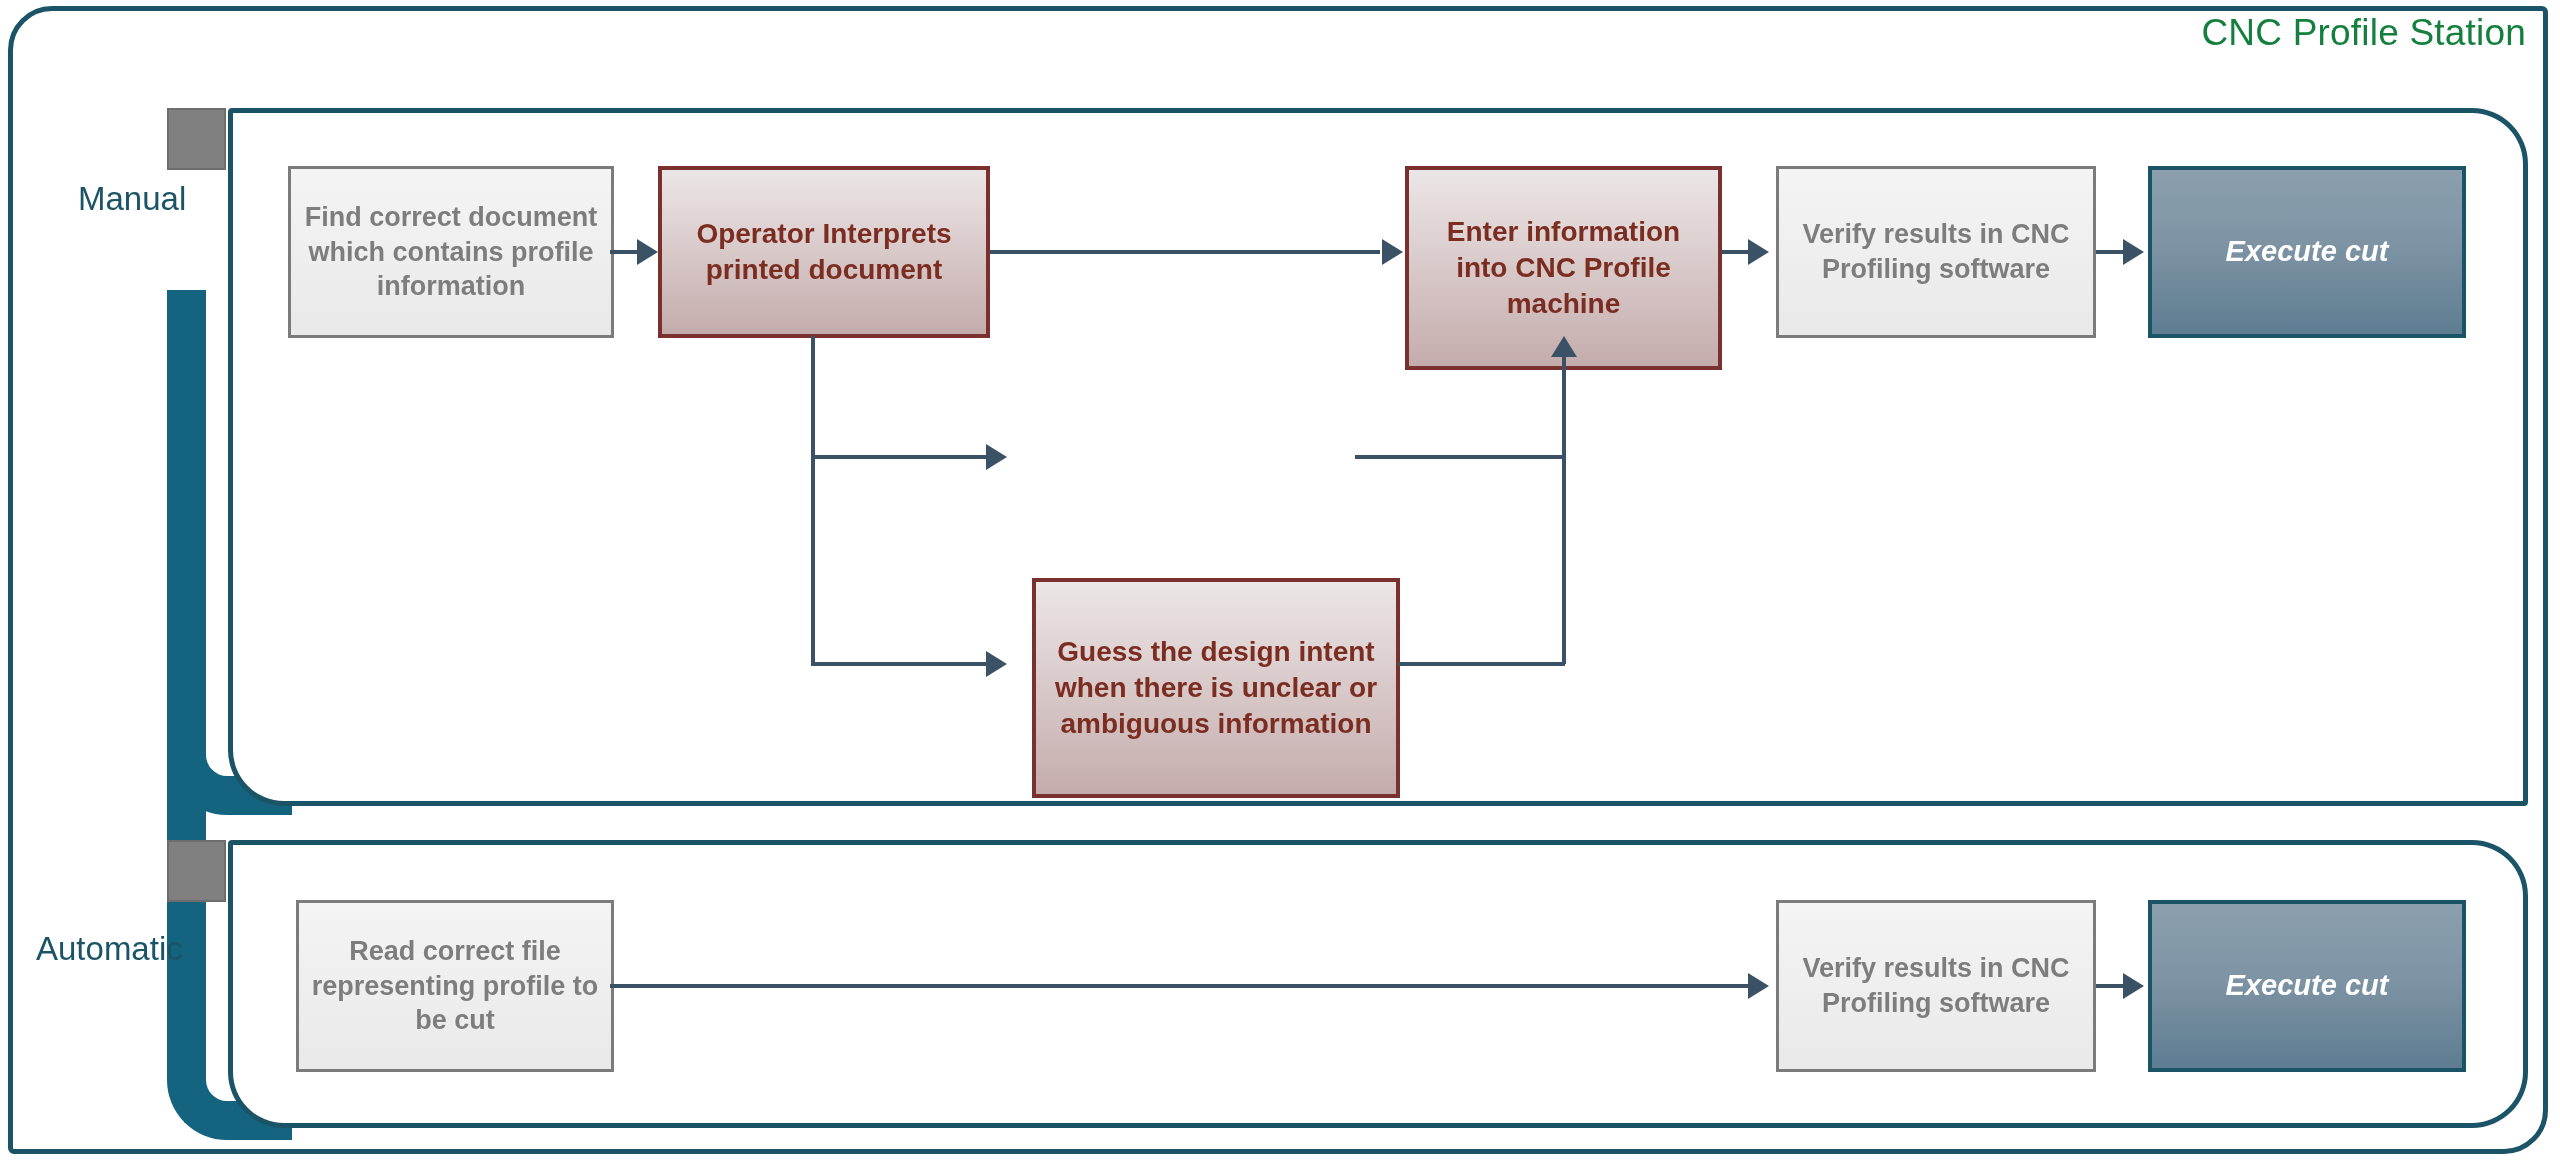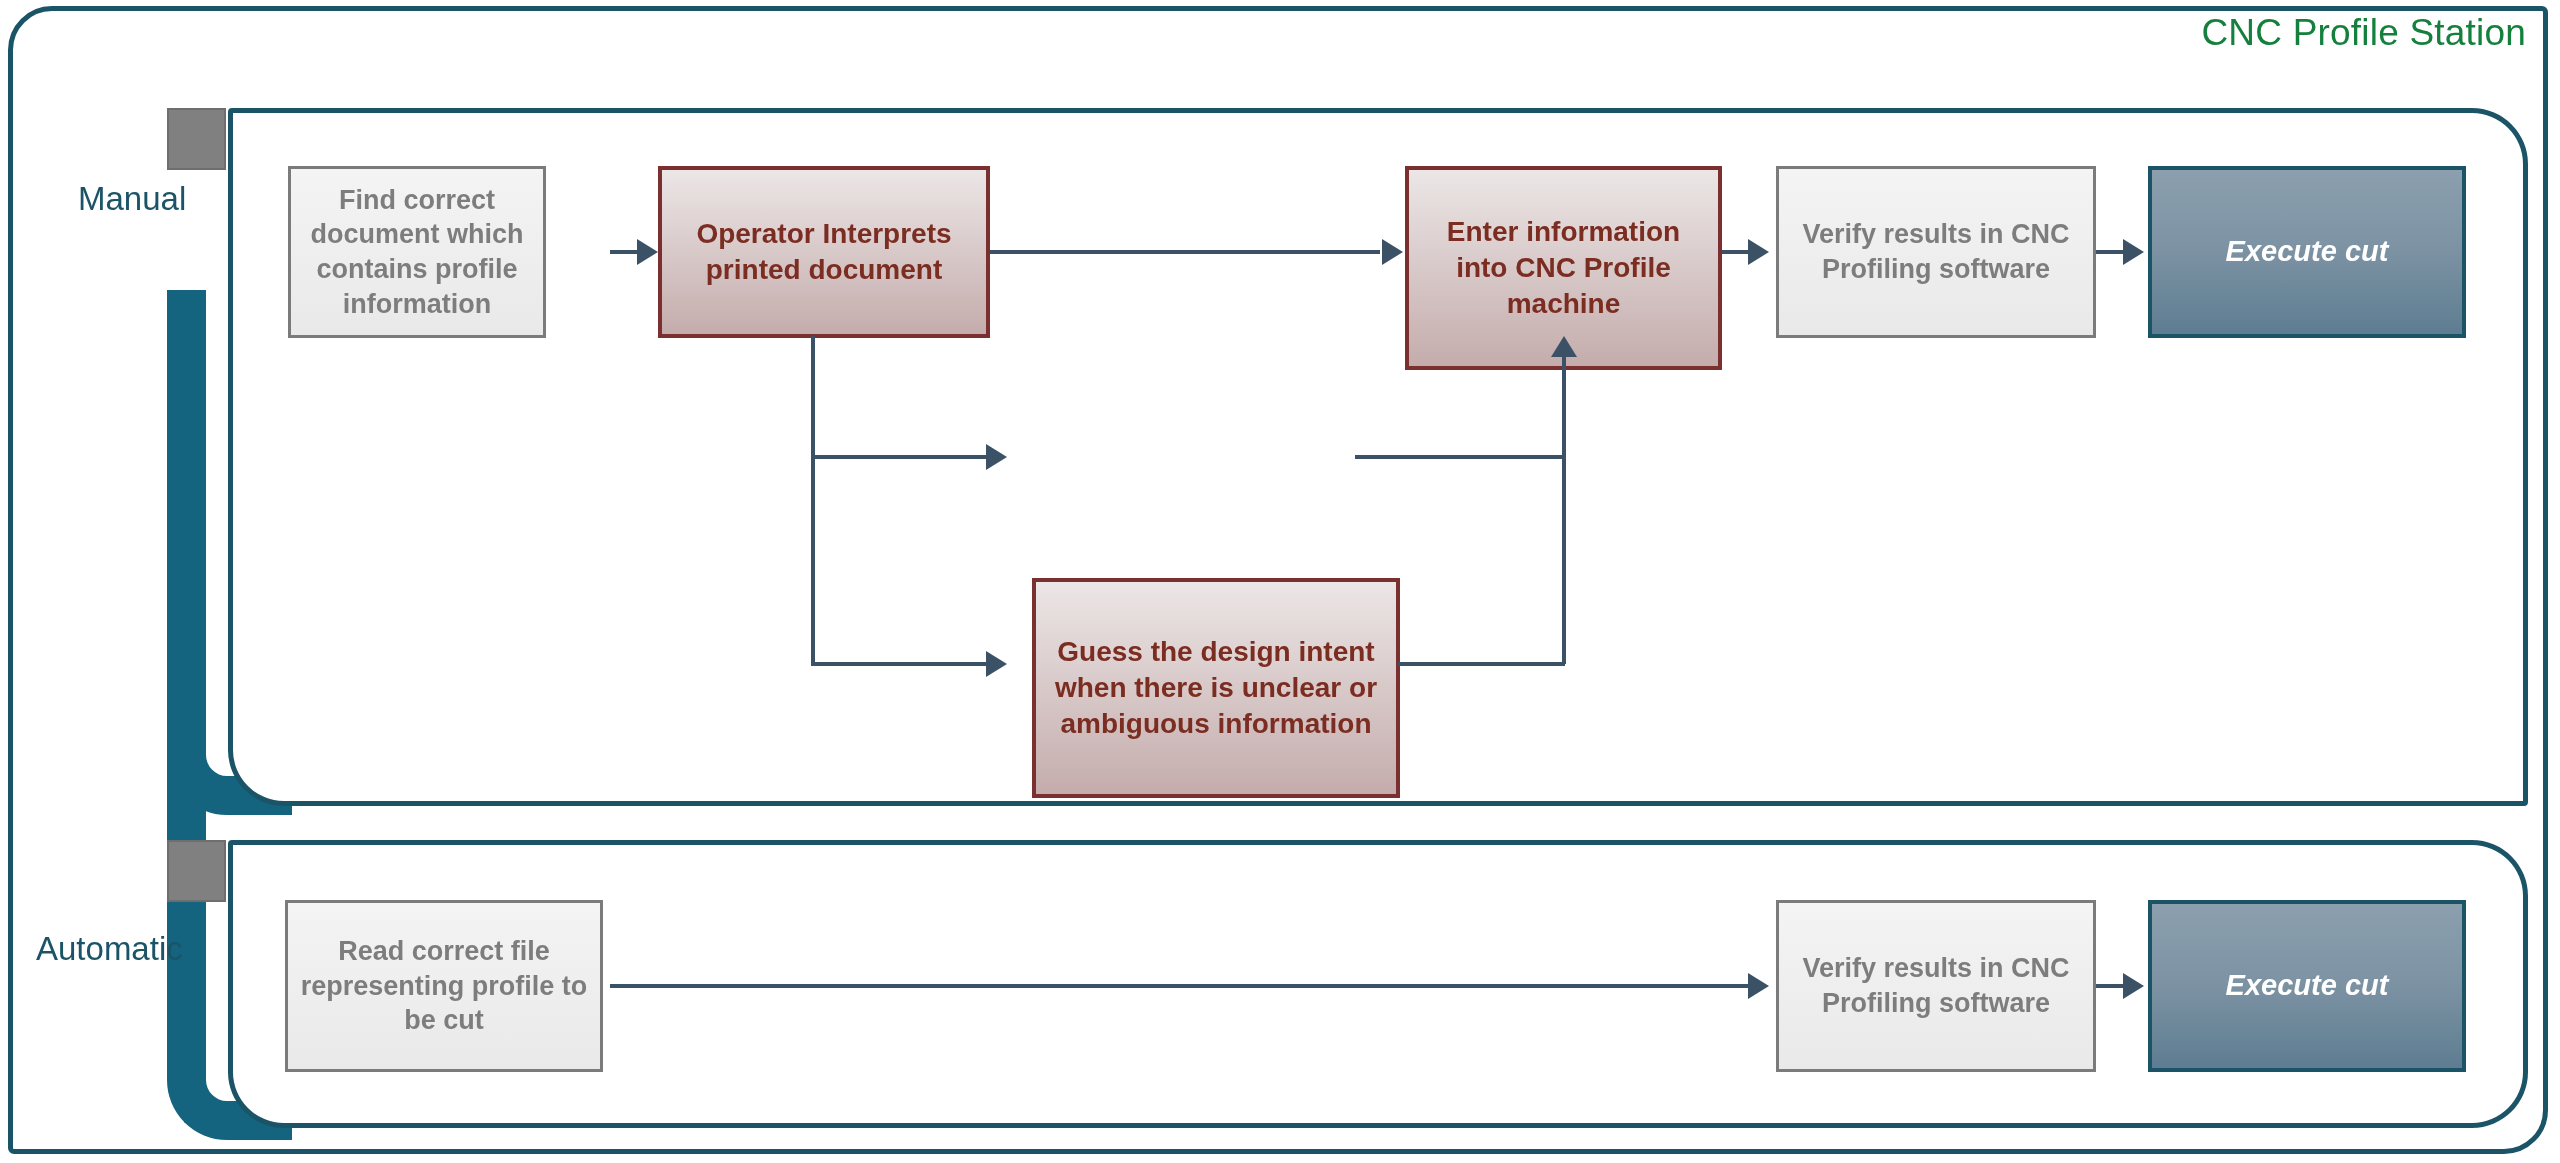--- a/index.html
+++ b/index.html
@@ -152,21 +152,21 @@
   <div class="diagram-title">CNC Profile Station</div>
 
   <div class="lane-bracket" style="left:167px; top:290px; width:125px; height:525px;"></div>
 
   <div class="lane-tab" style="left:167px; top:108px;"></div>
 
   <div class="lane-label" style="left:78px; top:180px;">Manual</div>
 
   <div class="lane-panel manual" style="left:228px; top:108px; width:2300px; height:698px;"></div>
 
-  <div class="node gray" style="left:288px; top:166px; width:258px; height:172px;">
+  <div class="node gray" style="left:288px; top:166px; width:326px; height:172px;">
     <span class="node-text">Find correct document which contains profile information</span>
   </div>
 
   <div class="node maroon" style="left:658px; top:166px; width:332px; height:172px;">
     <span class="node-text">Operator Interprets printed document</span>
   </div>
 
 
   <div class="node maroon" style="left:1032px; top:578px; width:368px; height:220px;">
     <span class="node-text">Guess the design intent when there is unclear or ambiguous information</span>
@@ -212,21 +212,21 @@
   <div class="arrow-r" style="left:2123px; top:239px;"></div>
 
   <div class="lane-bracket" style="left:167px; top:740px; width:125px; height:400px;"></div>
 
   <div class="lane-tab" style="left:167px; top:840px;"></div>
 
   <div class="lane-label" style="left:36px; top:930px;">Automatic</div>
 
   <div class="lane-panel automatic" style="left:228px; top:840px; width:2300px; height:288px;"></div>
 
-  <div class="node gray" style="left:285px; top:900px; width:318px; height:172px;">
+  <div class="node gray" style="left:296px; top:900px; width:318px; height:172px;">
     <span class="node-text">Read correct file representing profile to be cut</span>
   </div>
 
   <div class="node gray" style="left:1776px; top:900px; width:320px; height:172px;">
     <span class="node-text">Verify results in CNC Profiling software</span>
   </div>
 
   <div class="node steel" style="left:2148px; top:900px; width:318px; height:172px;">
     <span class="node-text">Execute cut</span>
   </div>

